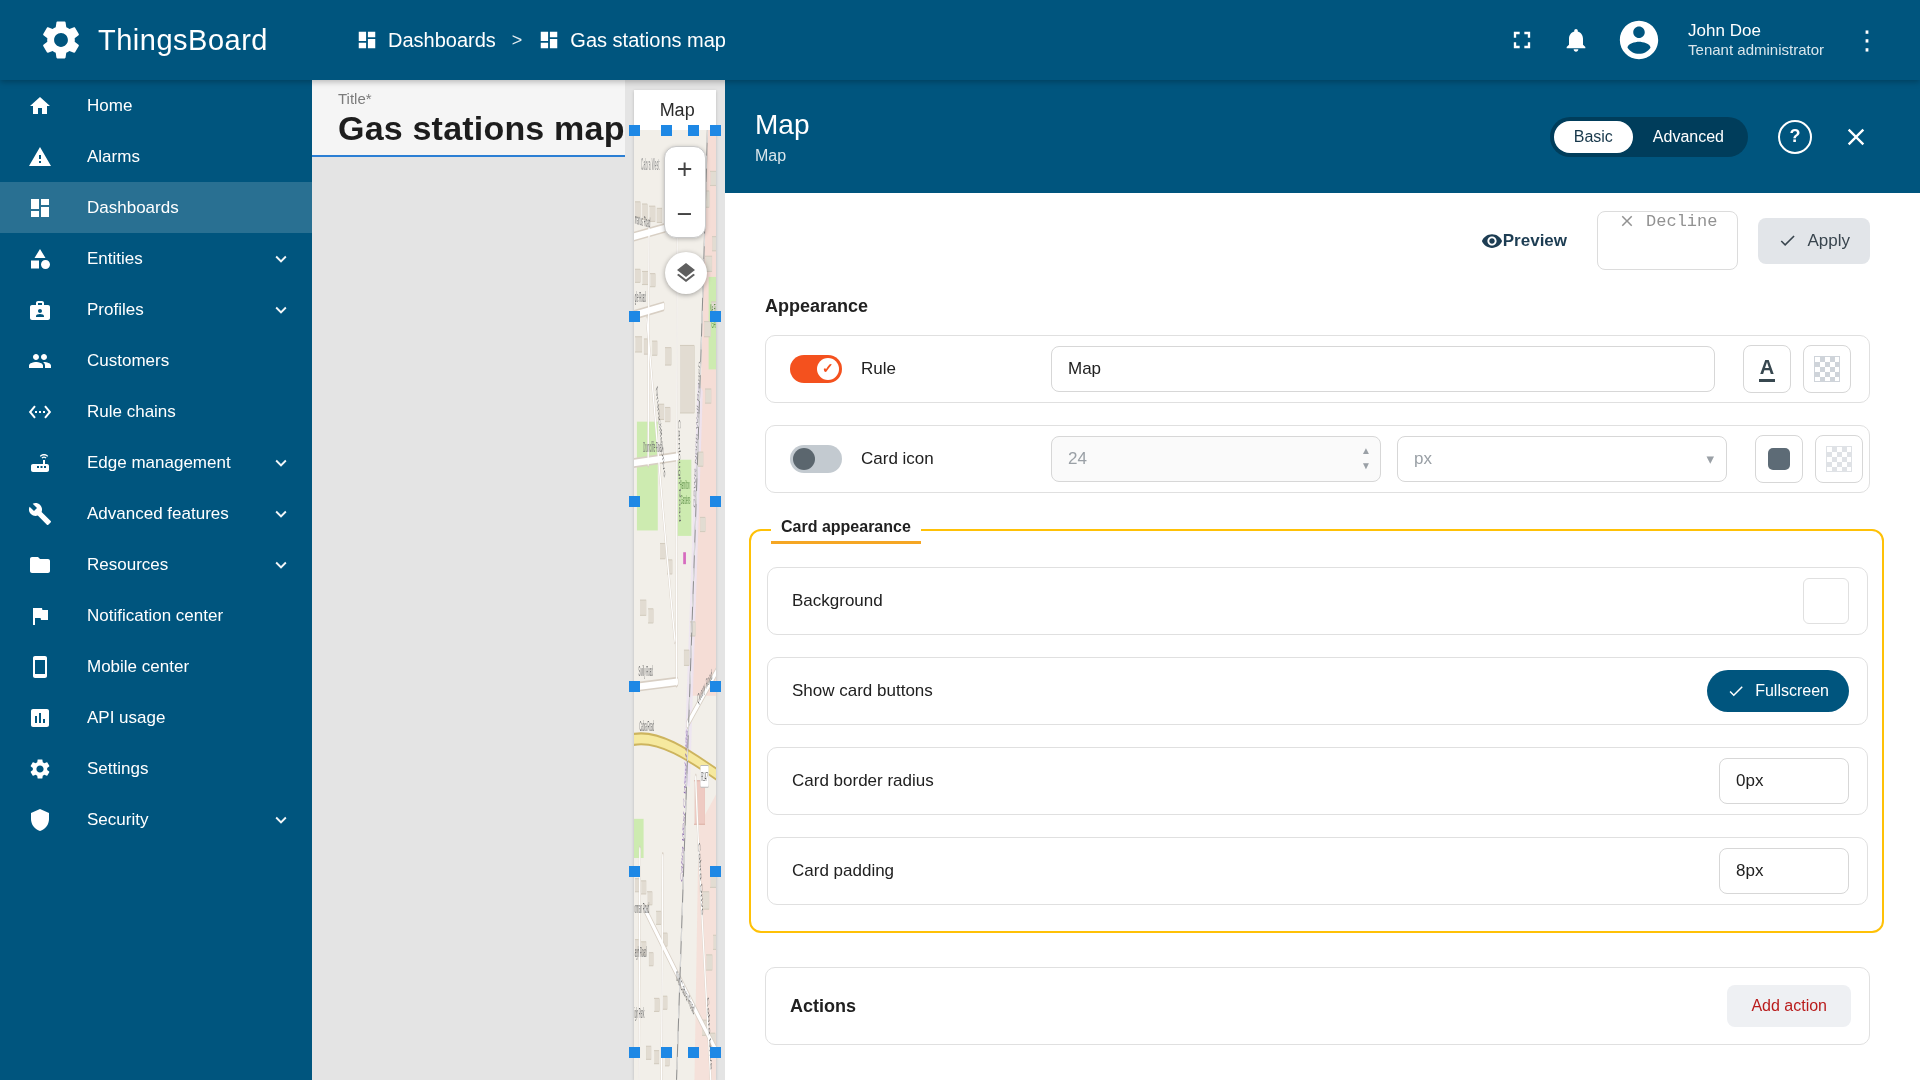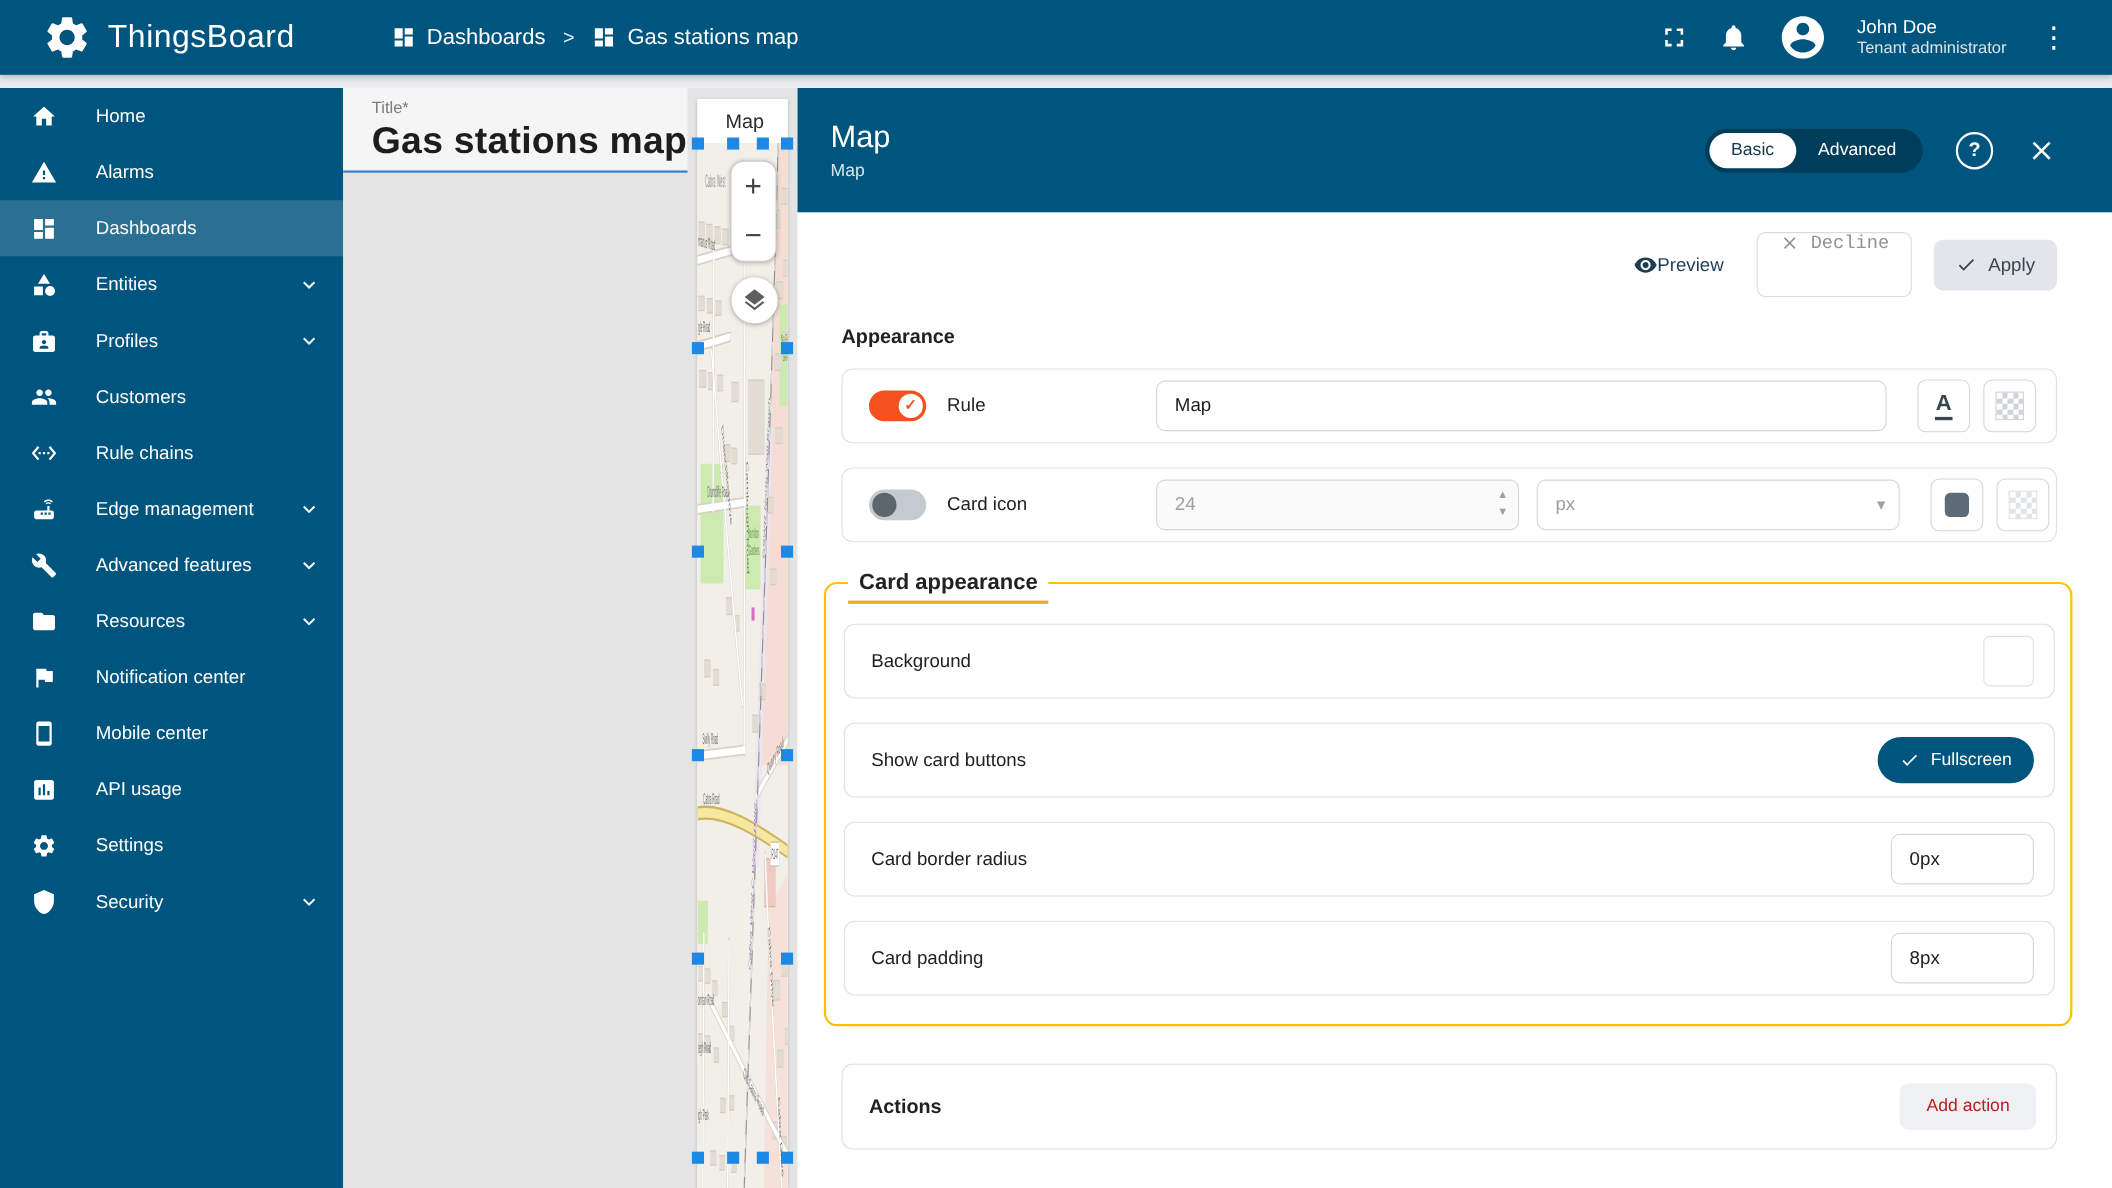--- a/index.html
+++ b/index.html
@@ -9,21 +9,21 @@
     --orange:#f4511e;
     --amber:#ffc107;
     --handle:#1e88e5;
     --border:#e0e0e0;
   }
   button{ border:none; background:none; font:inherit; cursor:pointer; }
 
   .app{ position:relative; width:1920px; height:1080px; }
 
   
-  .topbar{ position:absolute; top:0; left:0; right:0; height:68px; background:var(--primary); color:#fff; display:flex; align-items:center; z-index:10; box-shadow:0 2px 6px rgba(0,0,0,.25); }
+  .topbar{ position:absolute; top:0; left:0; right:0; height:80px; background:var(--primary); color:#fff; display:flex; align-items:center; z-index:10; box-shadow:0 2px 6px rgba(0,0,0,.25); }
   .logo{ width:312px; flex:none; display:flex; align-items:center; gap:14px; padding-left:38px; }
   .logo svg{ width:46px; height:46px; fill:#fff; }
   .logo-text{ font-size:29px; font-weight:500; letter-spacing:.5px; }
   .breadcrumb{ display:flex; align-items:center; gap:16px; margin-left:44px; font-size:20px; }
   .crumb{ display:flex; align-items:center; gap:10px; color:#fff; cursor:pointer; }
   .crumb svg{ width:22px; height:22px; fill:#fff; }
   .crumb-sep{ font-size:18px; opacity:.9; }
   .topbar-right{ margin-left:auto; display:flex; align-items:center; gap:26px; padding-right:36px; }
   .tb-icon-btn svg{ width:28px; height:28px; fill:#fff; display:block; }
   .avatar svg{ width:46px; height:46px; fill:#fff; display:block; }
@@ -71,21 +71,21 @@
   .sh-sub{ font-size:16px; opacity:.85; margin-top:5px; }
   .seg{ margin-left:auto; background:rgba(0,0,0,.28); border-radius:20px; padding:4px; display:flex; align-items:center; height:40px; }
   .seg-opt{ padding:0 20px; height:32px; display:flex; align-items:center; font-size:16px; color:#fff; border-radius:16px; }
   .seg-opt.selected{ background:#fff; color:#16374a; font-weight:500; }
   .help-btn{ width:34px; height:34px; border:2px solid #fff; border-radius:50%; color:#fff; font-size:18px; font-weight:700; margin-left:30px; display:flex; align-items:center; justify-content:center; }
   .close-btn{ margin-left:30px; }
   .close-btn svg{ width:28px; height:28px; fill:#fff; display:block; }
 
   .settings-body{ flex:1; overflow:hidden; padding:18px 50px 0 40px; }
   .panel-actions{ display:flex; justify-content:flex-end; align-items:center; gap:20px; }
-  .btn-preview{ display:flex; align-items:center; font-size:17px; font-weight:400; color:#1d3d53; padding:0 10px; height:46px; }
+  .btn-preview{ display:flex; align-items:center; font-size:17px; font-weight:700; color:#1d3d53; padding:0 10px; height:46px; }
   .btn-preview svg{ width:22px; height:22px; fill:#1d3d53; }
   .btn-decline{ display:flex; gap:10px; font-size:17px; font-weight:500; color:#929292; border:1px solid #dcdcdc; border-radius:8px; height:59px; padding:0 20px;font-family:Liberation Mono, monospace; }
   .btn-decline svg{ width:18px; height:18px; fill:#929292; }
   .btn-apply{ display:flex; align-items:center; gap:10px; font-size:17px; font-weight:500; color:#39454e; background:#e2e5e9; border-radius:8px; height:46px; padding:0 20px; }
   .btn-apply svg{ width:19px; height:19px; fill:#39454e; }
 
   .section-heading{ font-size:18px; font-weight:700; color:#212121; margin:26px 0 18px; }
 
   .row{ border:1px solid var(--border); border-radius:10px; min-height:68px; display:flex; align-items:center; padding:0 18px 0 24px; margin-bottom:22px; background:#fff; }
   .row:last-child{ margin-bottom:0; }
@@ -107,21 +107,21 @@
   .select-box{ width:330px; height:46px; border:1px solid #d7d7d7; border-radius:8px; display:flex; align-items:center; padding:0 12px 0 16px; color:#9aa0a6; font-size:17px; margin-right:16px; flex:none; }
   .select-box .arrow{ margin-left:auto; font-size:15px; }
 
   .sq-btn{ width:48px; height:48px; border:1px solid #d7d7d7; border-radius:8px; display:flex; align-items:center; justify-content:center; margin-left:12px; background:#fff; flex:none; }
   .font-glyph{ font-size:20px; font-weight:700; color:#37474f; border-bottom:3px solid #37474f; line-height:1.1; padding:0 1px 1px; }
   .checker{ width:26px; height:26px; border:1px solid #cfd4da; background:conic-gradient(#cfd4da 25%, #fff 0 50%, #cfd4da 0 75%, #fff 0); background-size:10px 10px; }
   .checker.dim{ opacity:.65; }
   .shape-glyph{ width:22px; height:22px; background:#5d6b76; border-radius:5px; }
 
   .card-appearance{ position:relative; border:2px solid var(--amber); border-radius:12px; margin:36px -14px 0 -16px; padding:36px 14px 26px 16px; }
-  .ca-legend{ position:absolute; top:-13px; left:20px; background:#fff; padding:0 10px 5px; font-size:20px; font-weight:700; color:#212121; border-bottom:3px solid #f5a623; }
+  .ca-legend{ position:absolute; top:-13px; left:20px; background:#fff; padding:0 10px 5px; font-size:16px; font-weight:700; color:#212121; border-bottom:3px solid #f5a623; }
   .swatch{ width:46px; height:46px; border:1px solid #e0e0e0; border-radius:6px; background:#fff; margin-left:auto; flex:none; }
   .chip{ margin-left:auto; height:42px; border-radius:21px; background:var(--primary); color:#fff; display:flex; align-items:center; gap:10px; padding:0 20px; font-size:16px; flex:none; }
   .chip svg{ width:18px; height:18px; fill:#fff; }
   .small-input{ width:130px; margin-left:auto; margin-right:0; flex:none; }
 
   .actions-card{ border:1px solid var(--border); border-radius:10px; height:78px; display:flex; align-items:center; padding:0 18px 0 24px; margin-top:34px; }
   .actions-card .section-heading{ margin:0; }
   .btn-add-action{ margin-left:auto; background:#eef0f3; border-radius:8px; height:42px; padding:0 24px; font-size:16px; font-weight:500; color:#b91c1c; }
 
   

